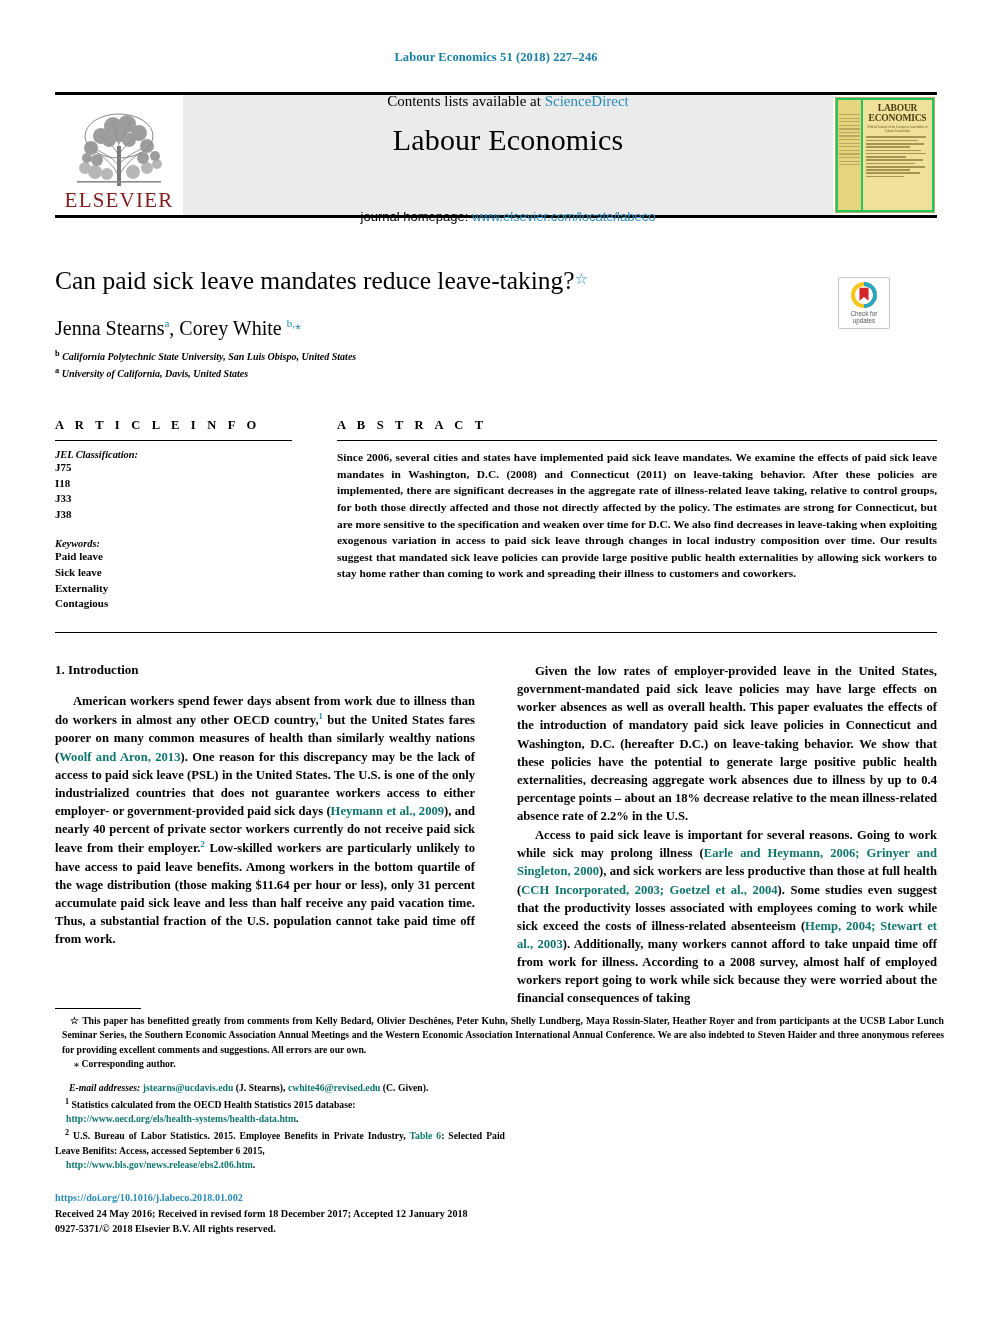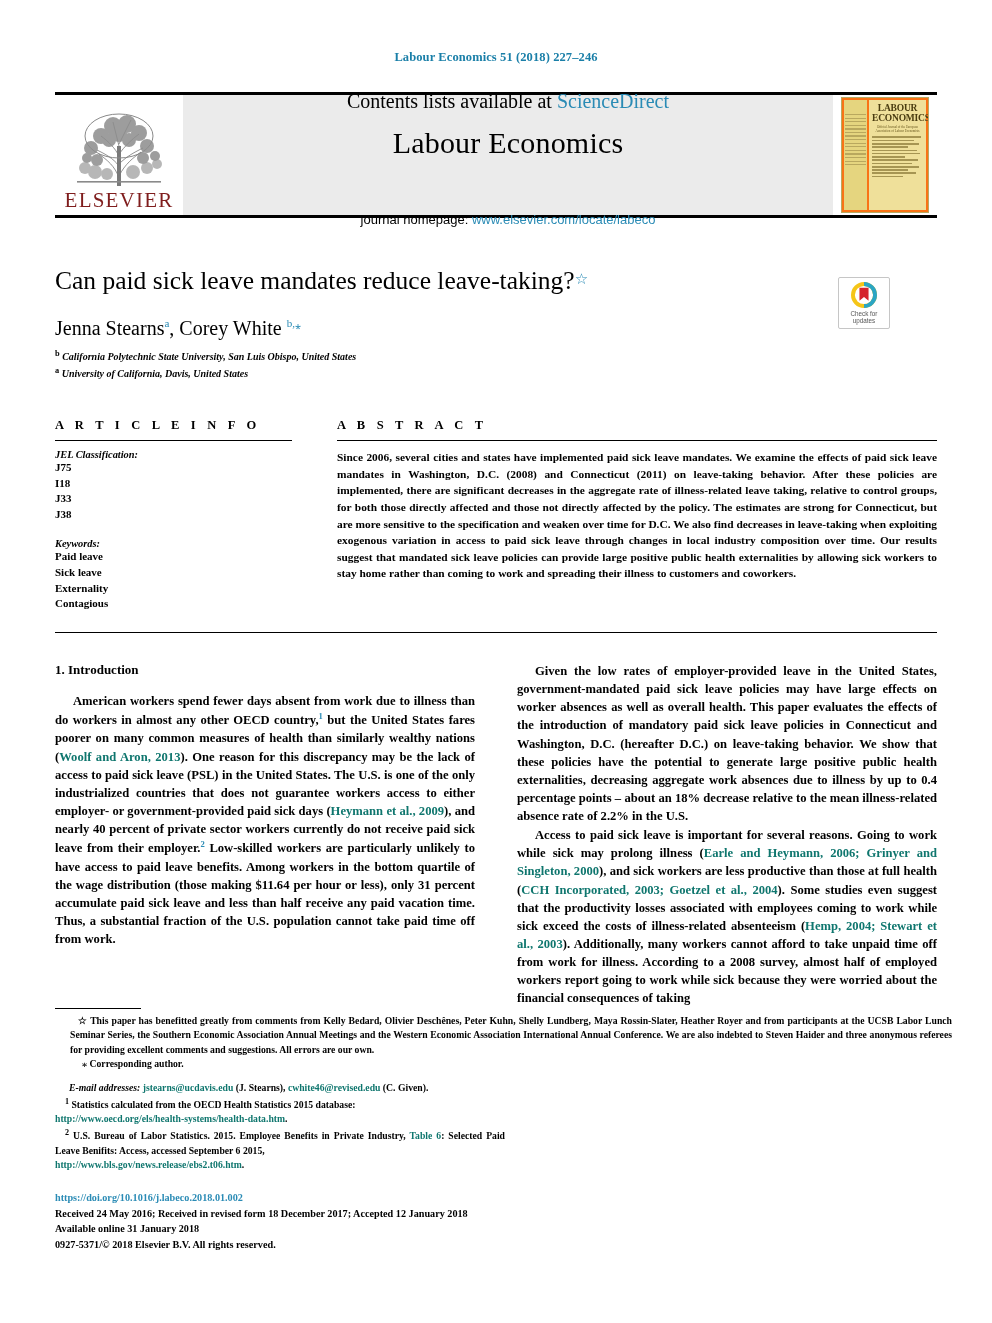--- a/index.html
+++ b/index.html
@@ -58,21 +58,21 @@
     margin-top: -2px;
   }
   .banner-center {
     flex: 1 1 auto;
     background: #ebebeb;
     display: flex; flex-direction: column;
     align-items: center; justify-content: center;
     gap: 0;
   }
   .contents-line {
-    font-size: 20px;
+    font-size: 15px;
     margin-top: 6px;
   }
   .contents-line .sd { color: #2a8bb5; }
   .journal-name {
     font-family: "Liberation Serif", serif;
     font-size: 30px;
     margin: 13px 0 16px 0;
     letter-spacing: .2px;
   }
   .homepage-line {
@@ -81,22 +81,22 @@
     margin-top: 36px;
   }
   .homepage-line .url { color: #2a8bb5; }
   .banner-cover {
     width: 104px;
     flex: 0 0 104px;
     background: #ffffff;
     display:flex; align-items:center; justify-content:center;
   }
   .cover-img {
-    width: 88px; height: 116px;
-    background: #f97316;
+    width: 100px; height: 116px;
+    background: #22c55e;
     border: 1px solid #b9a961;
     position: relative;
     overflow: hidden;
     font-family: "Liberation Serif", serif;
   }
   .cover-leftcol {
     position:absolute; left:2px; top:2px; width:23px; bottom:2px;
     background:#e5d57f;
   }
   .cover-main {
@@ -216,36 +216,36 @@
   }
   .lnk { color:#0f766e; }
   sup.fn { color:#2a8bb5; font-size: 8.6px; font-weight:bold; }
 
   
   .fn-rule {
     position:absolute; top:1008px; left:55px; width: 86px;
     border-bottom: 1.3px solid #000;
   }
   .footnotes {
-    position:absolute; top:1014px; left:70px; width:882px;
+    position:absolute; top:1014px; left:62px; width:882px;
     font-size: 9.7px;
     line-height: 1.47;
     text-align: justify;
     font-weight: bold;
   }
   .fn-star { text-indent: 8px; }
   .fn-corr { text-indent: 12px; margin-top: 0px; }
   .fn-cols {
     position:absolute; top:1081px; left:55px; width: 450px;
     font-size: 9.7px; line-height: 1.5; font-weight:bold;
   }
   .fn-email { text-indent: 14px; }
   .fn-email i { font-style: italic; }
   .fn-num { text-indent: 10px; text-align: justify; }
-  .fn-cont { text-indent: 0; }
+  .fn-cont { text-indent: 0; margin-left: 11px; }
 
   .doi-block {
     position:absolute; top:1190px; left:55px; width: 600px;
     font-size: 10.2px; line-height: 1.52; font-weight:bold;
   }
   .doi-link { color:#2a8bb5; }
 </style>
 </head>
 <body>
 
@@ -425,17 +425,16 @@
     <div class="fn-email"><i>E-mail addresses:</i> <span class="lnk">jstearns@ucdavis.edu</span> <span>(J. Stearns),</span> <span class="lnk">cwhite46@revised.edu</span> <span>(C. Given).</span></div>
     <div class="fn-num"><sup>1</sup> <span>Statistics calculated from the OECD Health Statistics 2015 database:</span></div>
     <div class="fn-cont"><span class="lnk">http://www.oecd.org/els/health-systems/health-data.htm</span>.</div>
     <div class="fn-num"><sup>2</sup> <span>U.S. Bureau of Labor Statistics. 2015. Employee Benefits in Private Industry,</span> <span class="lnk">Table 6</span><span>: Selected Paid Leave Benifits: Access, accessed September 6 2015,</span></div>
     <div class="fn-cont"><span class="lnk">http://www.bls.gov/news.release/ebs2.t06.htm</span>.</div>
   </div>
 
   <div class="doi-block">
     <div><span class="doi-link">https://doi.org/10.1016/j.labeco.2018.01.002</span></div>
     <div>Received 24 May 2016; Received in revised form 18 December 2017; Accepted 12 January 2018</div>
-    <div>Available online 31 January 2018</div>
     <div>0927-5371/© 2018 Elsevier B.V. All rights reserved.</div>
   </div>
 
 </div>
 
 </body></html>

